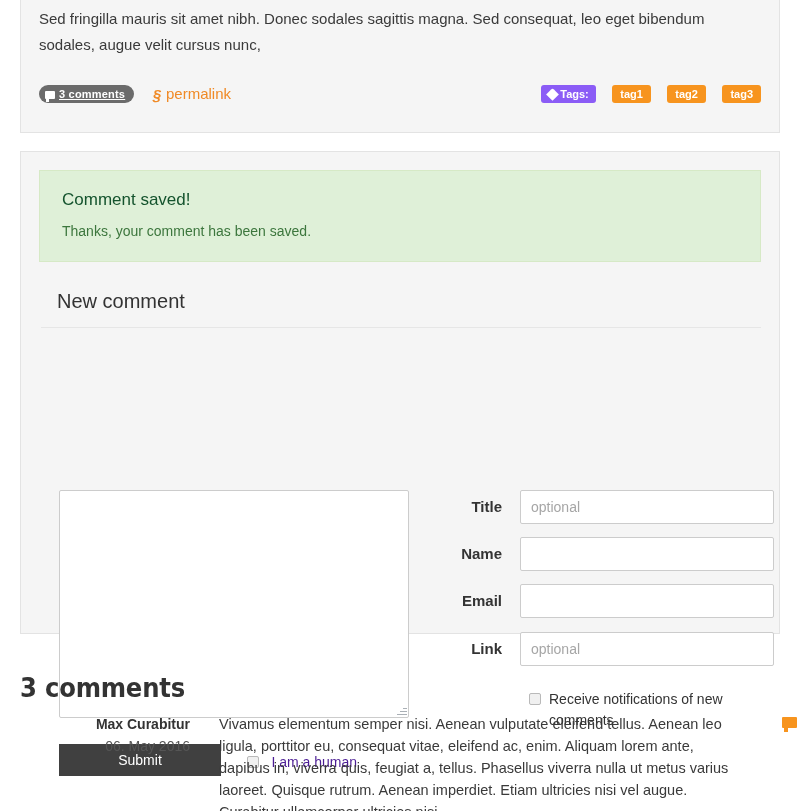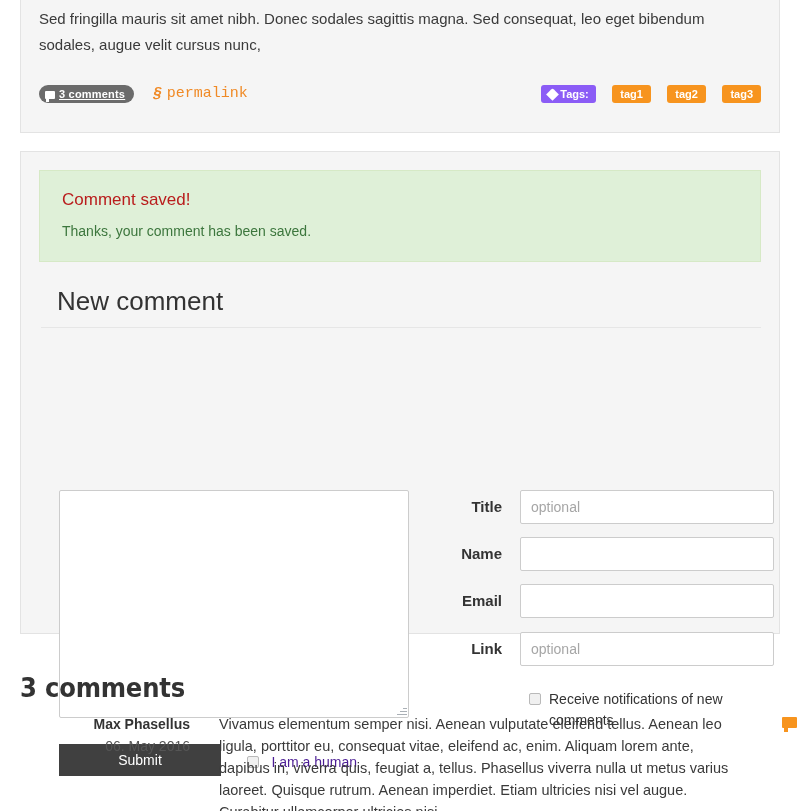--- a/index.html
+++ b/index.html
@@ -89,21 +89,20 @@
     background: #ffffff;
   }
 
   .permalink {
     display: inline-block;
     vertical-align: middle;
     margin-left: 14px;
     color: #f08a26;
     font-size: 15px;
     text-decoration: none;
-    font-family: Liberation Mono, monospace;
   }
   .permalink .link-ico {
     display: inline-block;
     vertical-align: -1px;
     margin-right: 5px;
     font-size: 15px;
     font-weight: bold;
     font-style: italic;
   }
 
@@ -166,36 +165,36 @@
     height: 92px;
     box-sizing: border-box;
     background: #dff0d8;
     border: 1px solid #d6e9c6;
     padding: 18px 20px 0 22px;
   }
   .alert-title {
     margin: 0;
     font-size: 17px;
     font-weight: normal;
-    color: #b91c1c;
+    color: #14532d;
     line-height: 22px;
   }
   .alert-body {
     margin: 10px 0 0 0;
     font-size: 14px;
     color: #3c763d;
     line-height: 20px;
   }
 
   .form-heading {
     position: absolute;
     left: 36px;
     top: 134px;
     margin: 0;
-    font-size: 26px;
+    font-size: 20px;
     font-weight: normal;
     color: #333333;
     line-height: 30px;
   }
   .form-heading-rule {
     position: absolute;
     left: 20px;
     top: 175px;
     width: 720px;
     height: 1px;
@@ -474,19 +473,19 @@
 
     <div class="human-row">
       <input class="cbox cb" type="checkbox" style="">
       <span class="cb-label">I am a human</span>
     </div>
   </div>
 
   <h2 class="comments-heading">3 comments</h2>
 
   <div class="comment-item">
-    <div class="comment-author">Max Phasellus</div>
+    <div class="comment-author">Max Curabitur</div>
     <div class="comment-date">06. May 2016</div>
     <p class="comment-body">Vivamus elementum semper nisi. Aenean vulputate eleifend tellus. Aenean leo ligula, porttitor eu, consequat vitae, eleifend ac, enim. Aliquam lorem ante, dapibus in, viverra quis, feugiat a, tellus. Phasellus viverra nulla ut metus varius laoreet. Quisque rutrum. Aenean imperdiet. Etiam ultricies nisi vel augue. Curabitur ullamcorper ultricies nisi.</p>
     <a class="comment-reply-ico" href="#"></a>
   </div>
 
 </div>
 
 </body></html>

